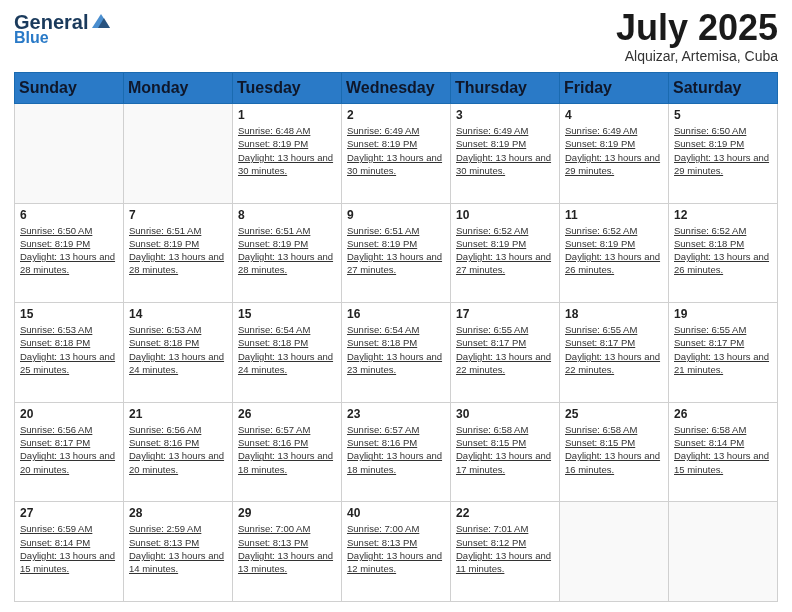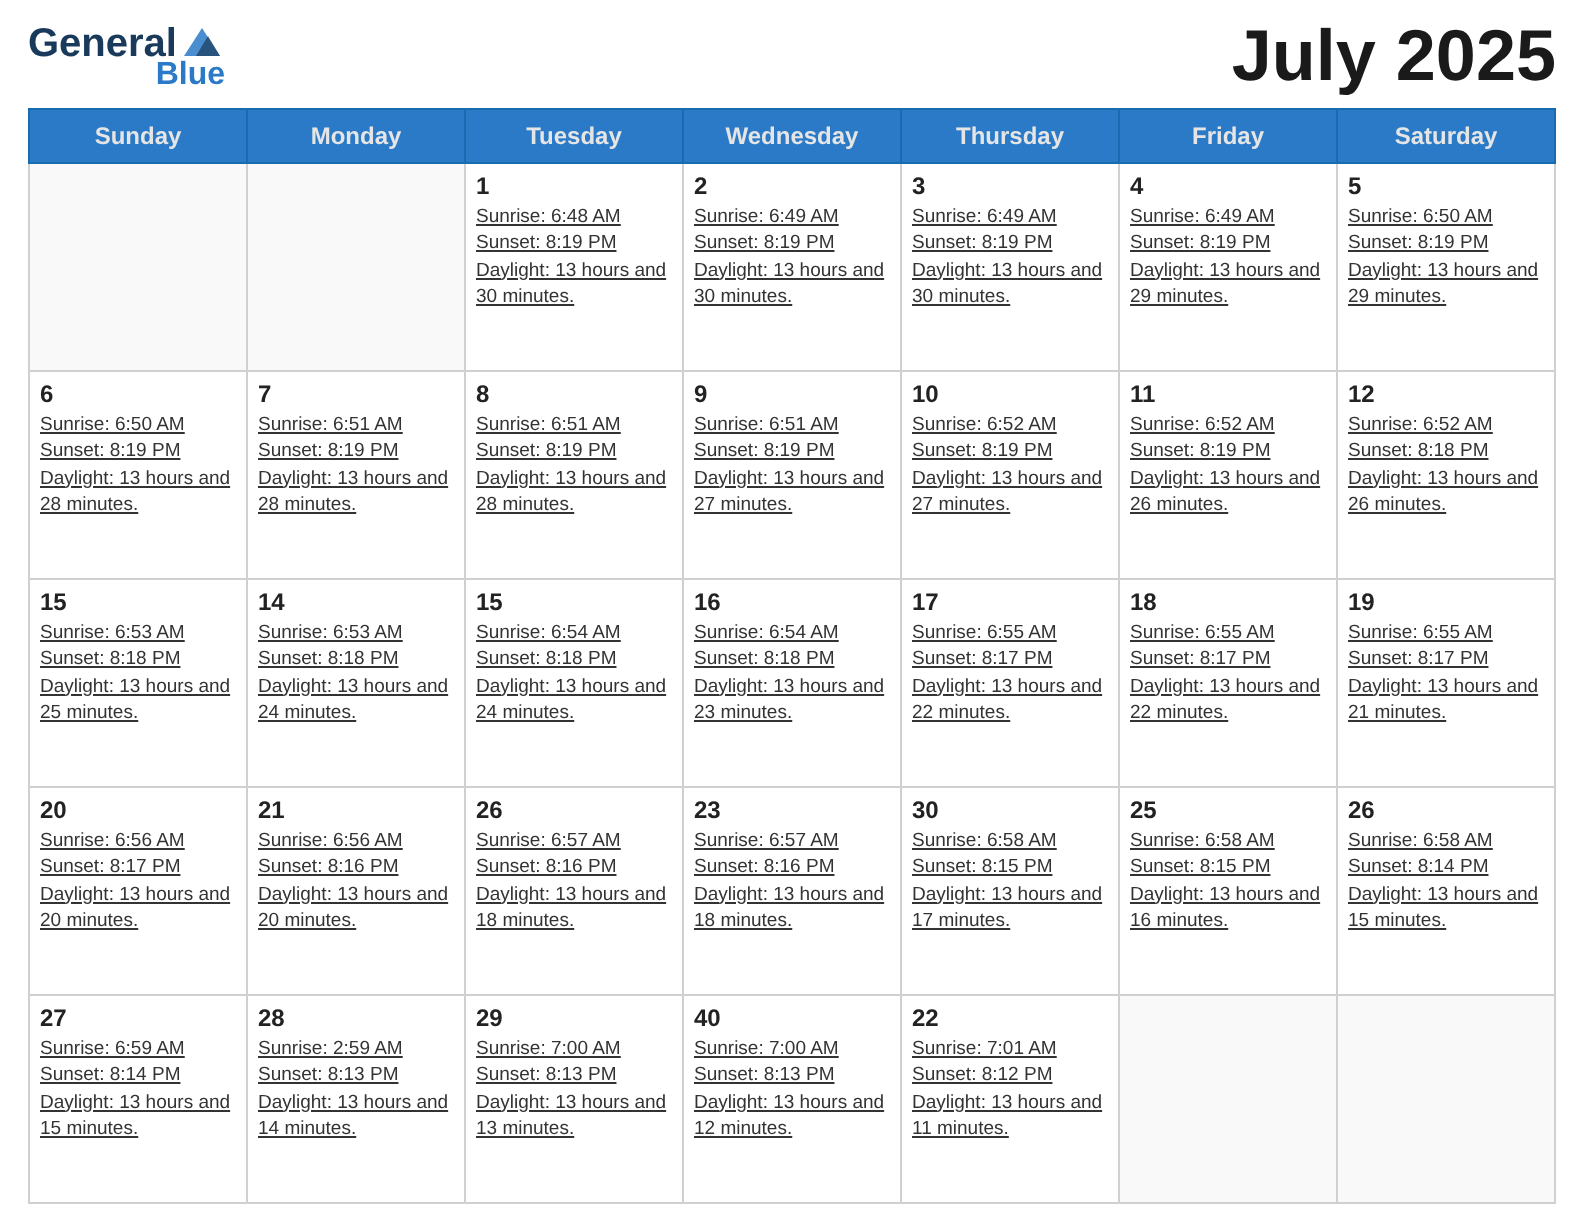--- a/index.html
+++ b/index.html
@@ -63,24 +63,24 @@
     }
     .calendar {
       flex: 1;
       border: 1px solid #ccc;
       border-collapse: collapse;
       width: 100%;
       table-layout: fixed;
     }
     .calendar th {
       background: #2a7ac7;
-      color: #e5e5e5;
-      text-align: center;
+      color: #0f172a;
+      text-align: left;
       padding: 6px 4px;
-      font-size: 12px;
+      font-size: 16px;
       font-weight: bold;
       border: 1px solid #1a6ab0;
     }
     .calendar td {
       vertical-align: top;
       border: 1px solid #d0d0d0;
       padding: 4px 5px;
       height: 88px;
       background: #fff;
     }
@@ -100,33 +100,34 @@
       line-height: 1.4;
       text-decoration: underline;
     }
   </style>
 </head>
 <body>
 
 <div class="page">
   <div class="header">
     <div class="logo">
-      <div style="display:flex;flex-direction:column;align-items:flex-end;">
+      <div style="display:flex;flex-direction:column;align-items:flex-start;">
         <div style="display:flex;align-items:center;">
           <span class="logo-text-general">General</span>
           <svg class="logo-icon" viewBox="0 0 22 22" xmlns="http://www.w3.org/2000/svg">
             <polygon points="2,18 11,4 20,18" fill="#2a7ac7" opacity="0.85"></polygon>
             <polygon points="8,18 14,8 20,18" fill="#1a3a5c" opacity="0.7"></polygon>
           </svg>
         </div>
         <span class="logo-text-blue" style="margin-top:-4px;">Blue</span>
       </div>
     </div>
     <div class="title-block">
       <div class="title-month">July 2025</div>
+      <div class="title-location">Alquizar, Artemisa, Cuba</div>
     </div>
   </div>
 
   <table class="calendar">
     <thead>
       <tr>
         <th>Sunday</th>
         <th>Monday</th>
         <th>Tuesday</th>
         <th>Wednesday</th>

